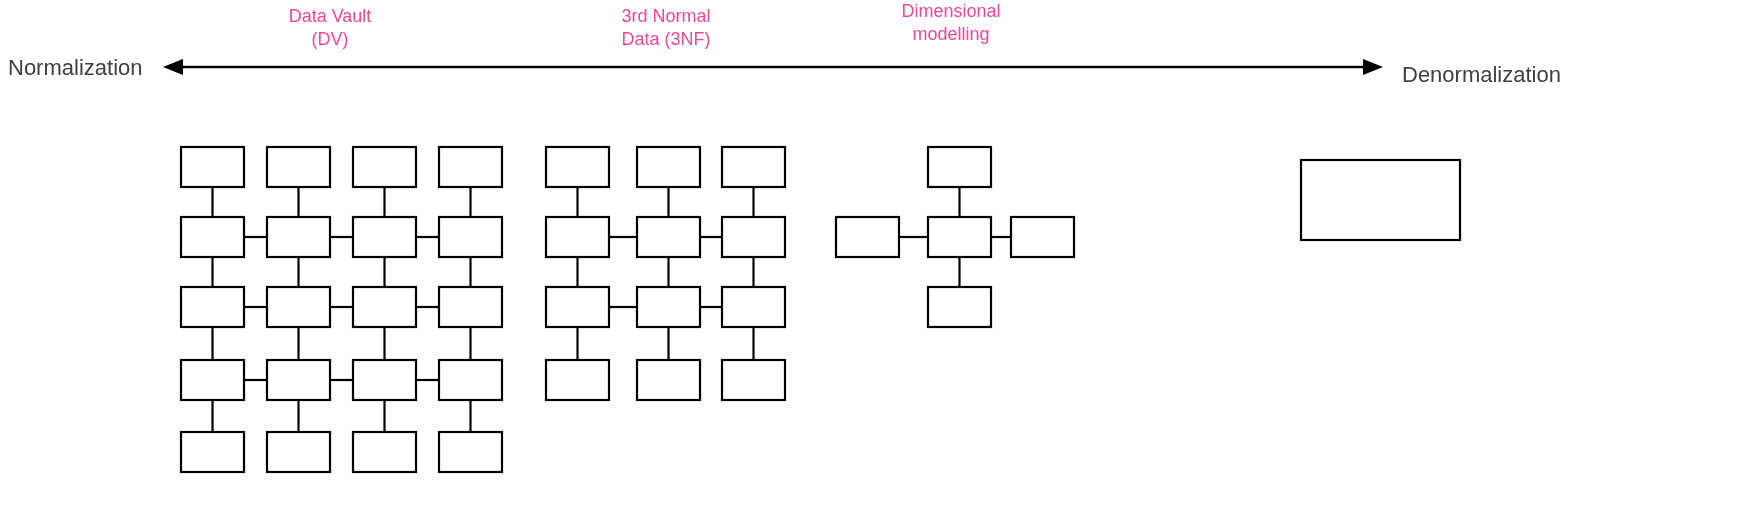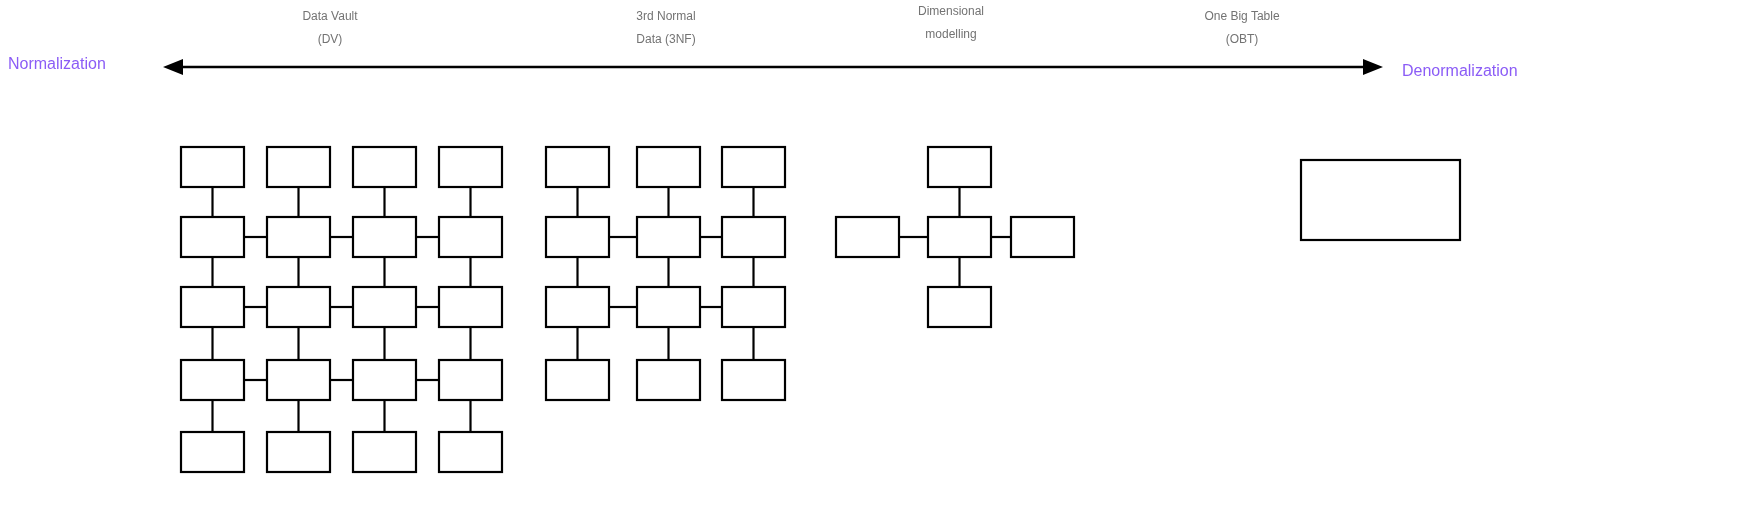--- a/index.html
+++ b/index.html
@@ -1,22 +1,22 @@
 <!DOCTYPE html>
 <html><head>
 <meta charset="utf-8">
 <style>
   html,body{margin:0;padding:0;background:#ffffff;}
   body{width:1742px;height:524px;overflow:hidden;
        font-family:"Liberation Sans", sans-serif;}
   #stage{position:relative;width:1742px;height:524px;background:#fff;}
-  .axis-label{position:absolute;font-size:16px;color:#8b5cf6;white-space:nowrap;}
+  .axis-label{position:absolute;font-size:22px;color:#404040;white-space:nowrap;}
   #norm-label{left:8px;top:55px;}
   #denorm-label{left:1402px;top:62px;}
-  .col-header{position:absolute;font-size:12px;color:#737373;text-align:center;
+  .col-header{position:absolute;font-size:18px;color:#ec4899;text-align:center;
               line-height:23px;white-space:nowrap;transform:translateX(-50%);}
   #hdr-dv{left:330px;top:5px;}
   #hdr-3nf{left:666px;top:5px;}
   #hdr-dim{left:951px;top:0;}
   #hdr-obt{left:1242px;top:5px;}
   svg{position:absolute;left:0;top:0;}
   .bx{fill:#ffffff;stroke:#000000;stroke-width:2.2;}
   .ln{stroke:#000000;stroke-width:2.2;}
   .arrowline{stroke:#000000;stroke-width:2.6;}
 </style>
@@ -37,24 +37,20 @@
   <div class="col-header" id="hdr-3nf">
     <div>3rd Normal</div>
     <div>Data (3NF)</div>
   </div>
 
   <div class="col-header" id="hdr-dim">
     <div>Dimensional</div>
     <div>modelling</div>
   </div>
 
-  <div class="col-header" id="hdr-obt">
-    <div>One Big Table</div>
-    <div>(OBT)</div>
-  </div>
 
   <svg id="canvas" width="1742" height="524">
     <g id="axis-arrow-group">
         <line x1="177" y1="67" x2="1369" y2="67" class="arrowline"></line>
         <polygon points="163,67 183,59 183,75" fill="#000"></polygon>
         <polygon points="1383,67 1363,59 1363,75" fill="#000"></polygon>
       </g>
     <g id="dv-group">
         <line x1="212.5" y1="187" x2="212.5" y2="217" class="ln"></line>
         <line x1="212.5" y1="257" x2="212.5" y2="287" class="ln"></line>

